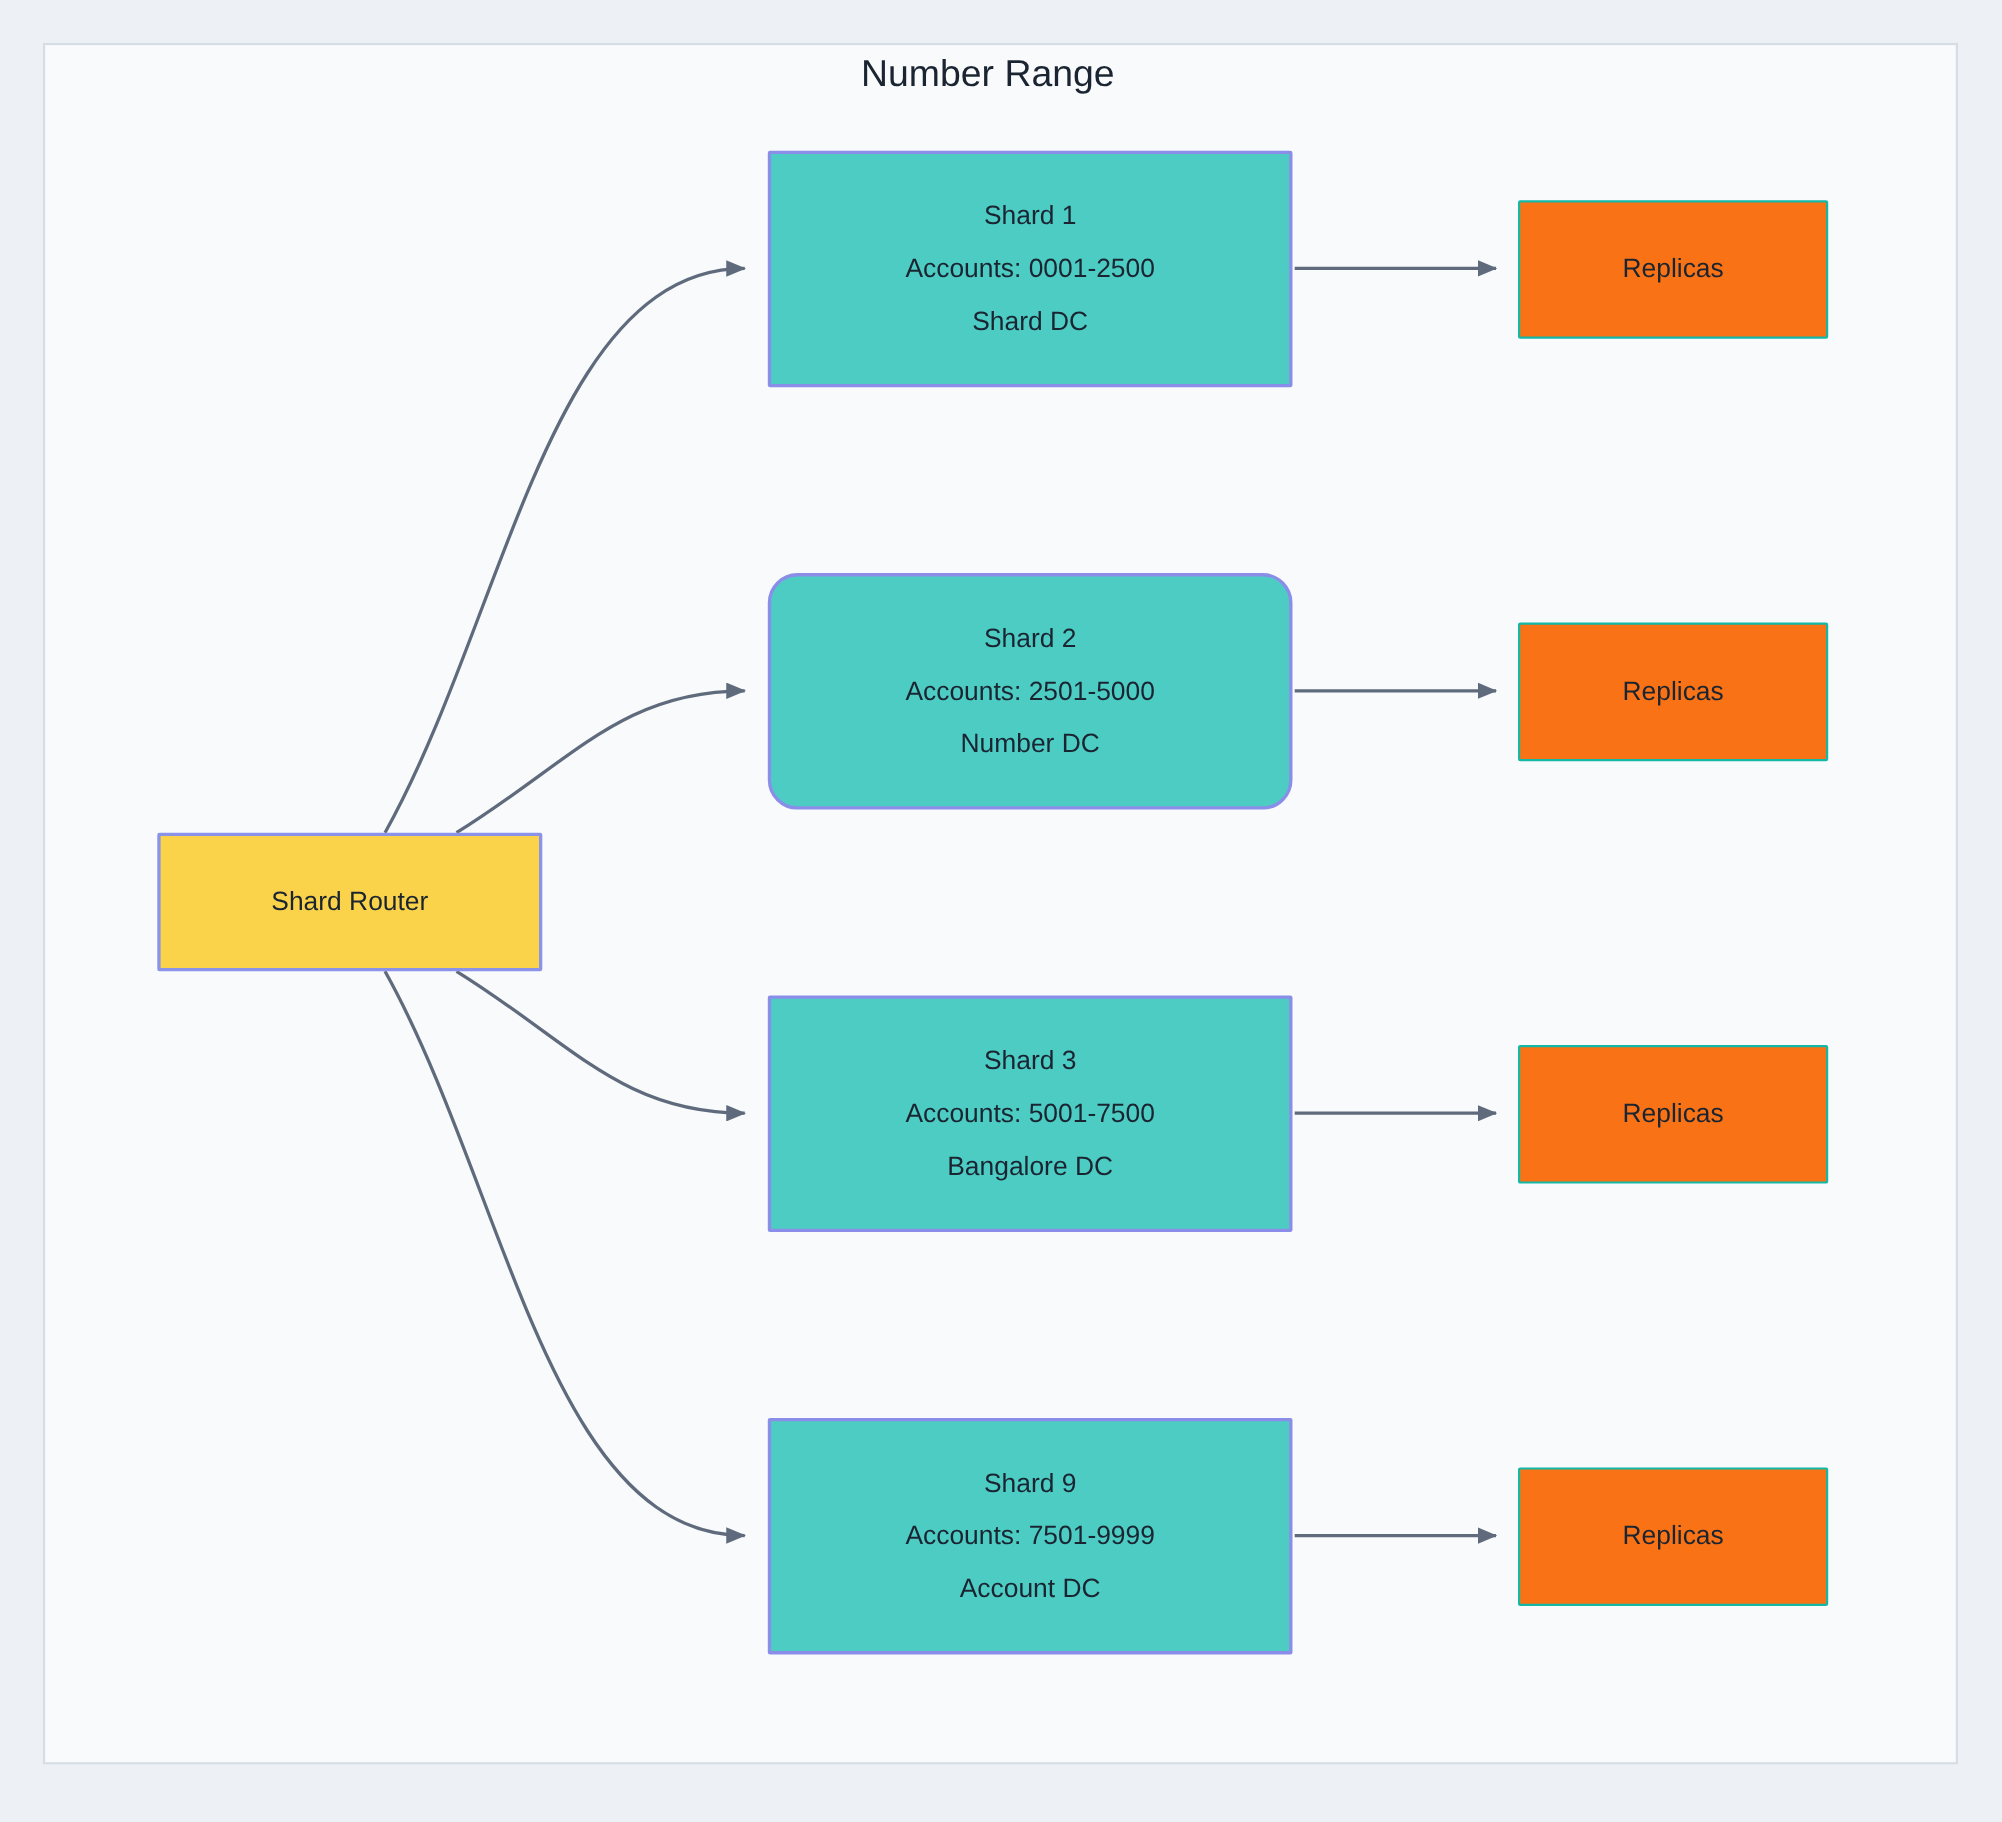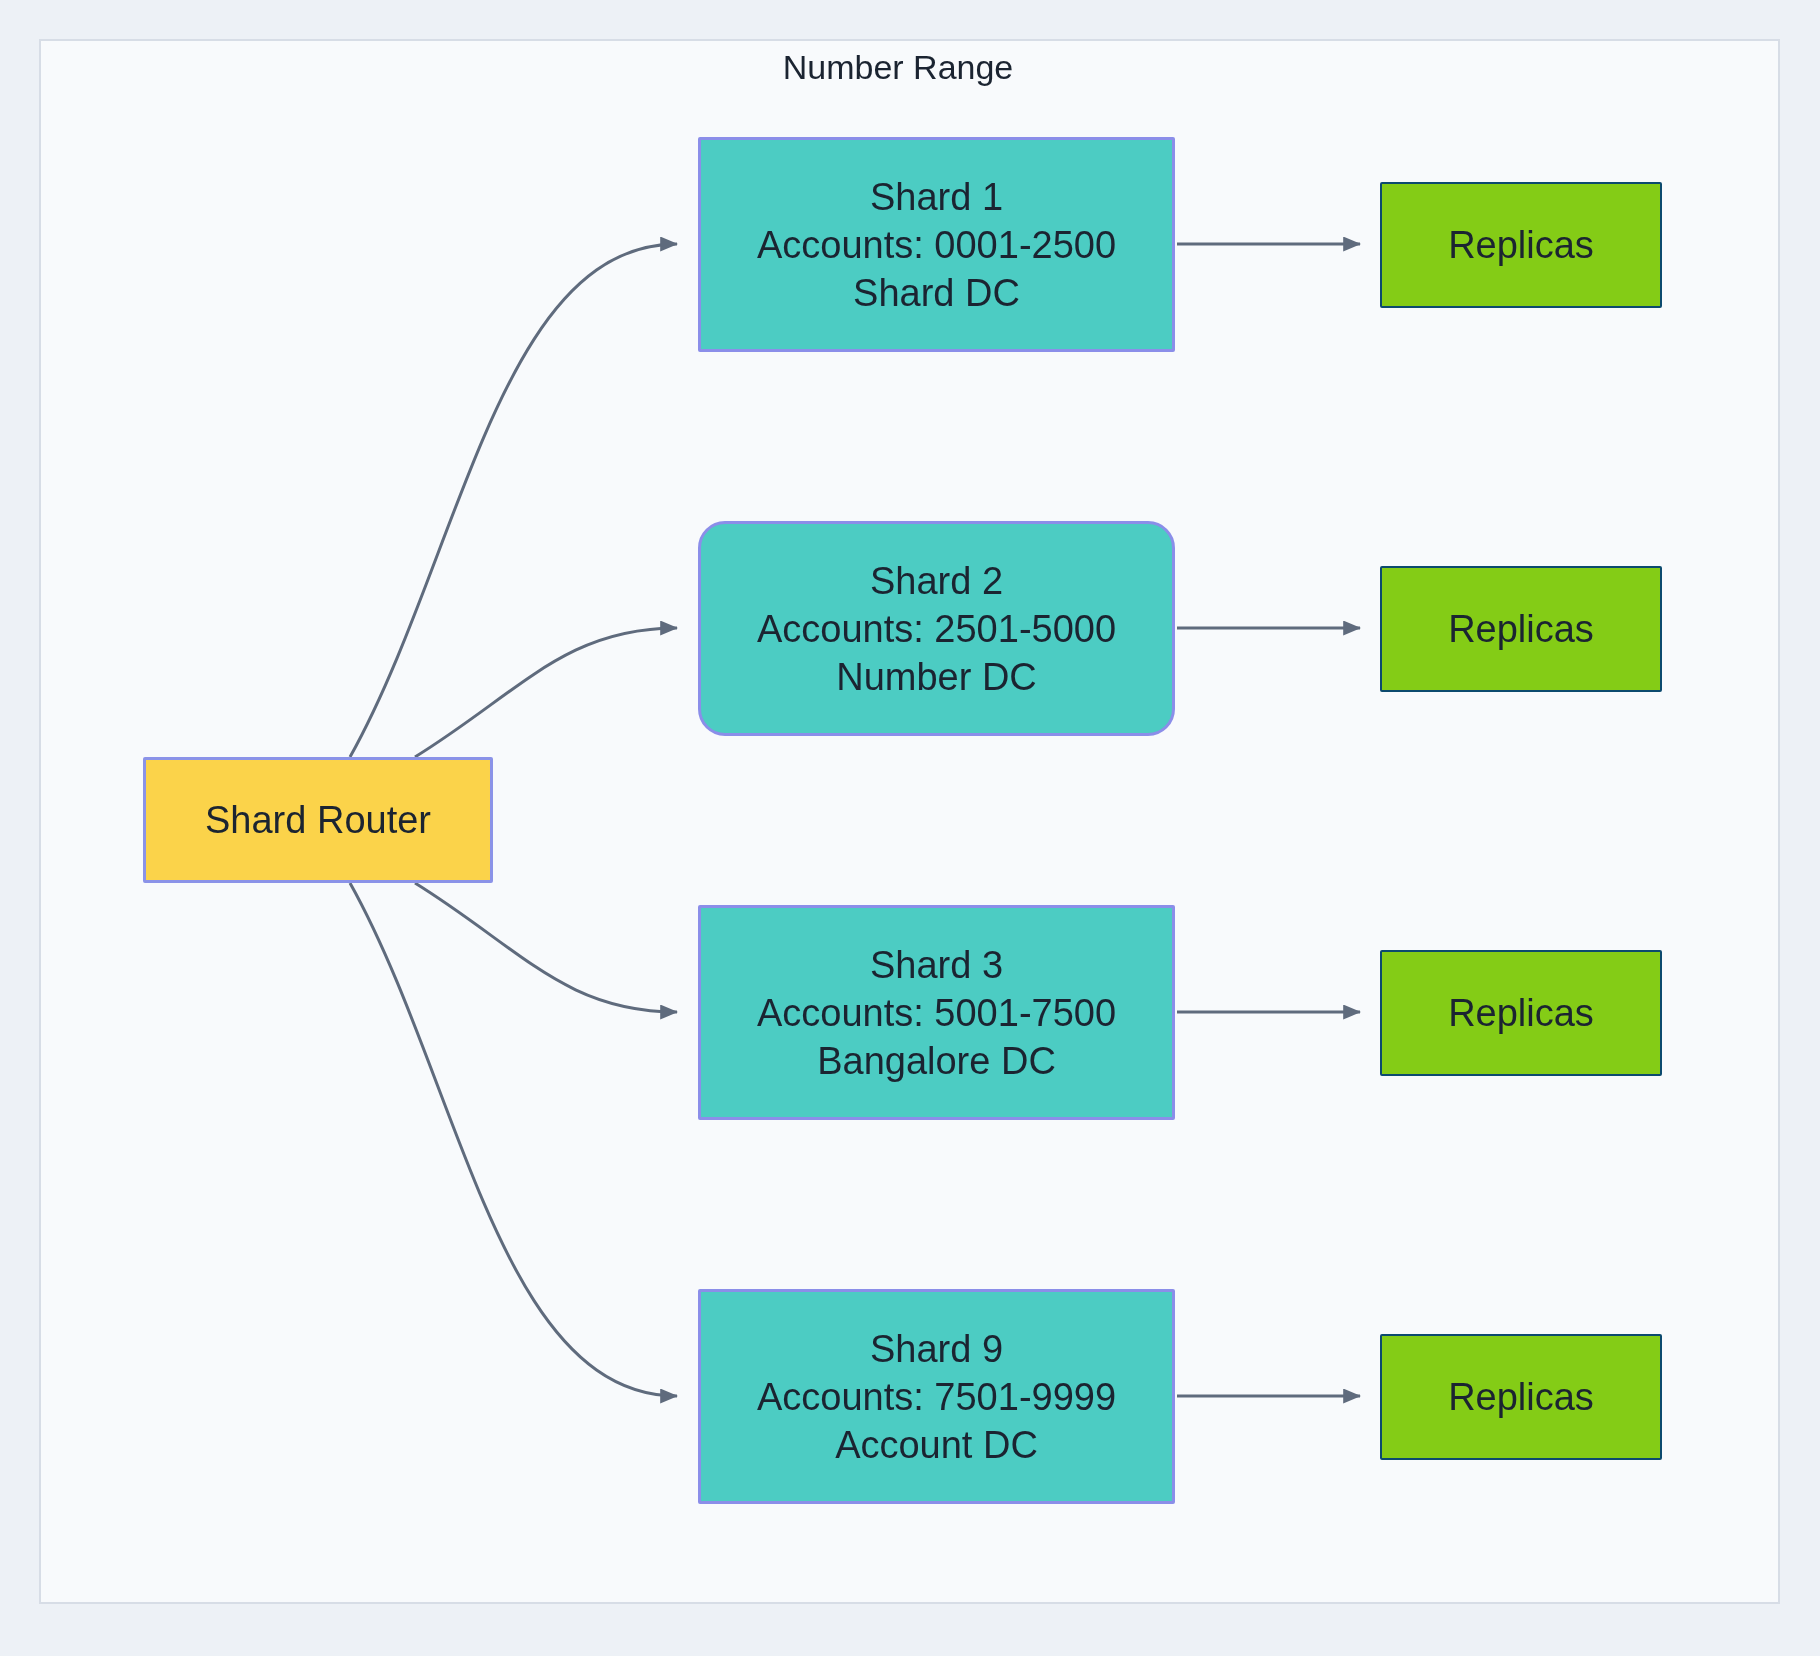--- a/index.html
+++ b/index.html
@@ -20,38 +20,38 @@
   }
   .edges{position:absolute;left:0;top:0;width:1820px;height:1656px;pointer-events:none;}
   .edge{fill:none;stroke:#5F6B7D;stroke-width:3px;}
   .diagram-title{
     position:absolute;left:598px;top:42px;width:600px;
     text-align:center;font-size:34px;line-height:50px;color:#1B2431;
   }
   .node{
     position:absolute;box-sizing:border-box;
     display:flex;flex-direction:column;align-items:center;justify-content:center;
-    text-align:center;font-size:38px;line-height:48px;color:#1B2431;
+    text-align:center;font-size:24px;line-height:48px;color:#1B2431;
     border-radius:2px;
   }
   .router{
     left:143px;top:757px;width:350px;height:126px;
     background:#FBD34A;border:3px solid #8B93E8;justify-content:center;
   }
   .shard{
     left:698px;width:477px;height:215px;
     background:#4CCCC3;border:3px solid #8B8EE9;
   }
   .shard.s1{top:137px;}
   .shard.s2{top:521px;border-radius:27px;}
   .shard.s3{top:905px;}
   .shard.s4{top:1289px;}
   .replica{
     left:1380px;width:282px;height:126px;
-    background:#84cc16;border:2px solid #0c4a6e;
+    background:#f97316;border:2px solid #14b8a6;
   }
   .replica.r1{top:182px;}
   .replica.r2{top:566px;}
   .replica.r3{top:950px;}
   .replica.r4{top:1334px;}
 </style>
 </head>
 <body>
 
 <div class="panel"></div>

